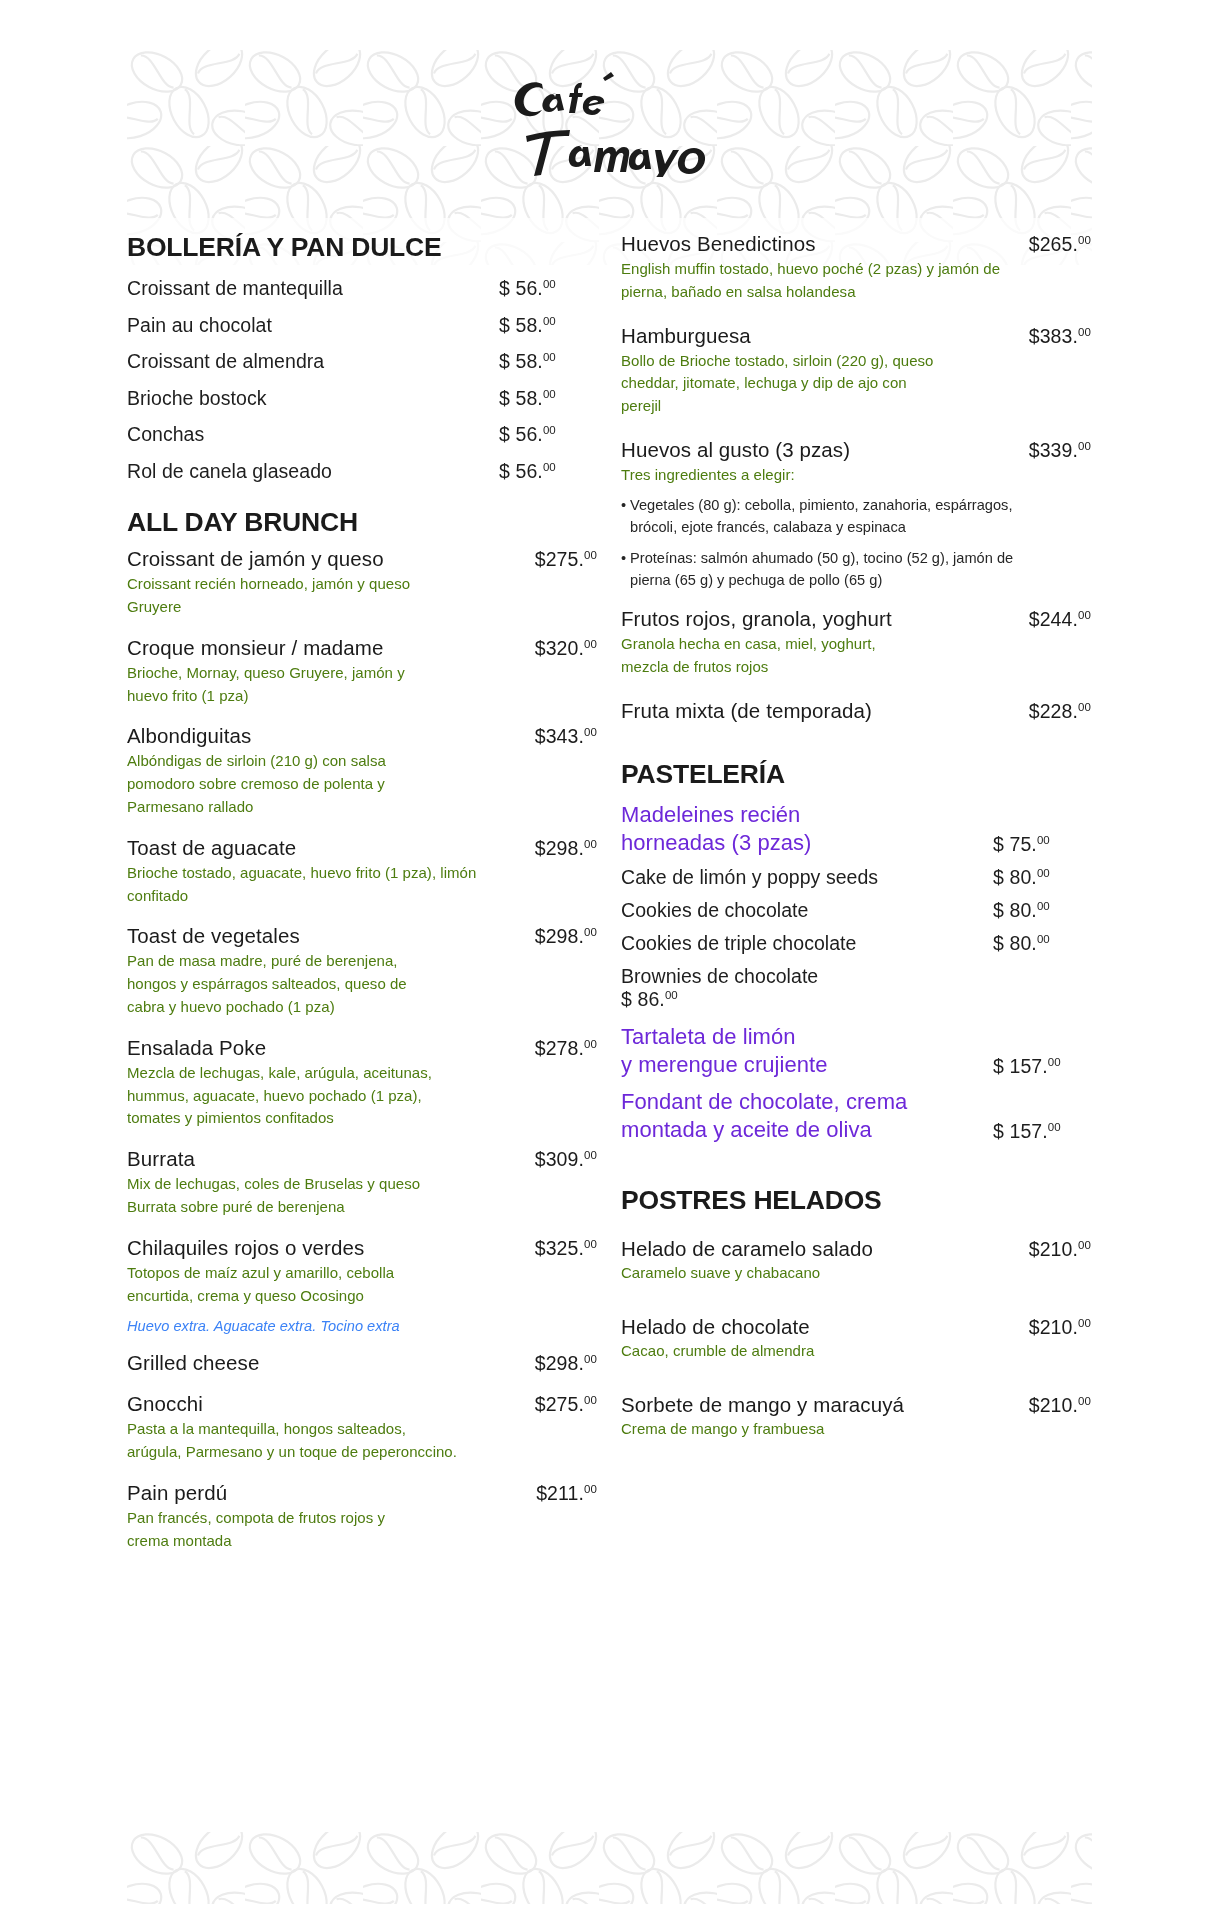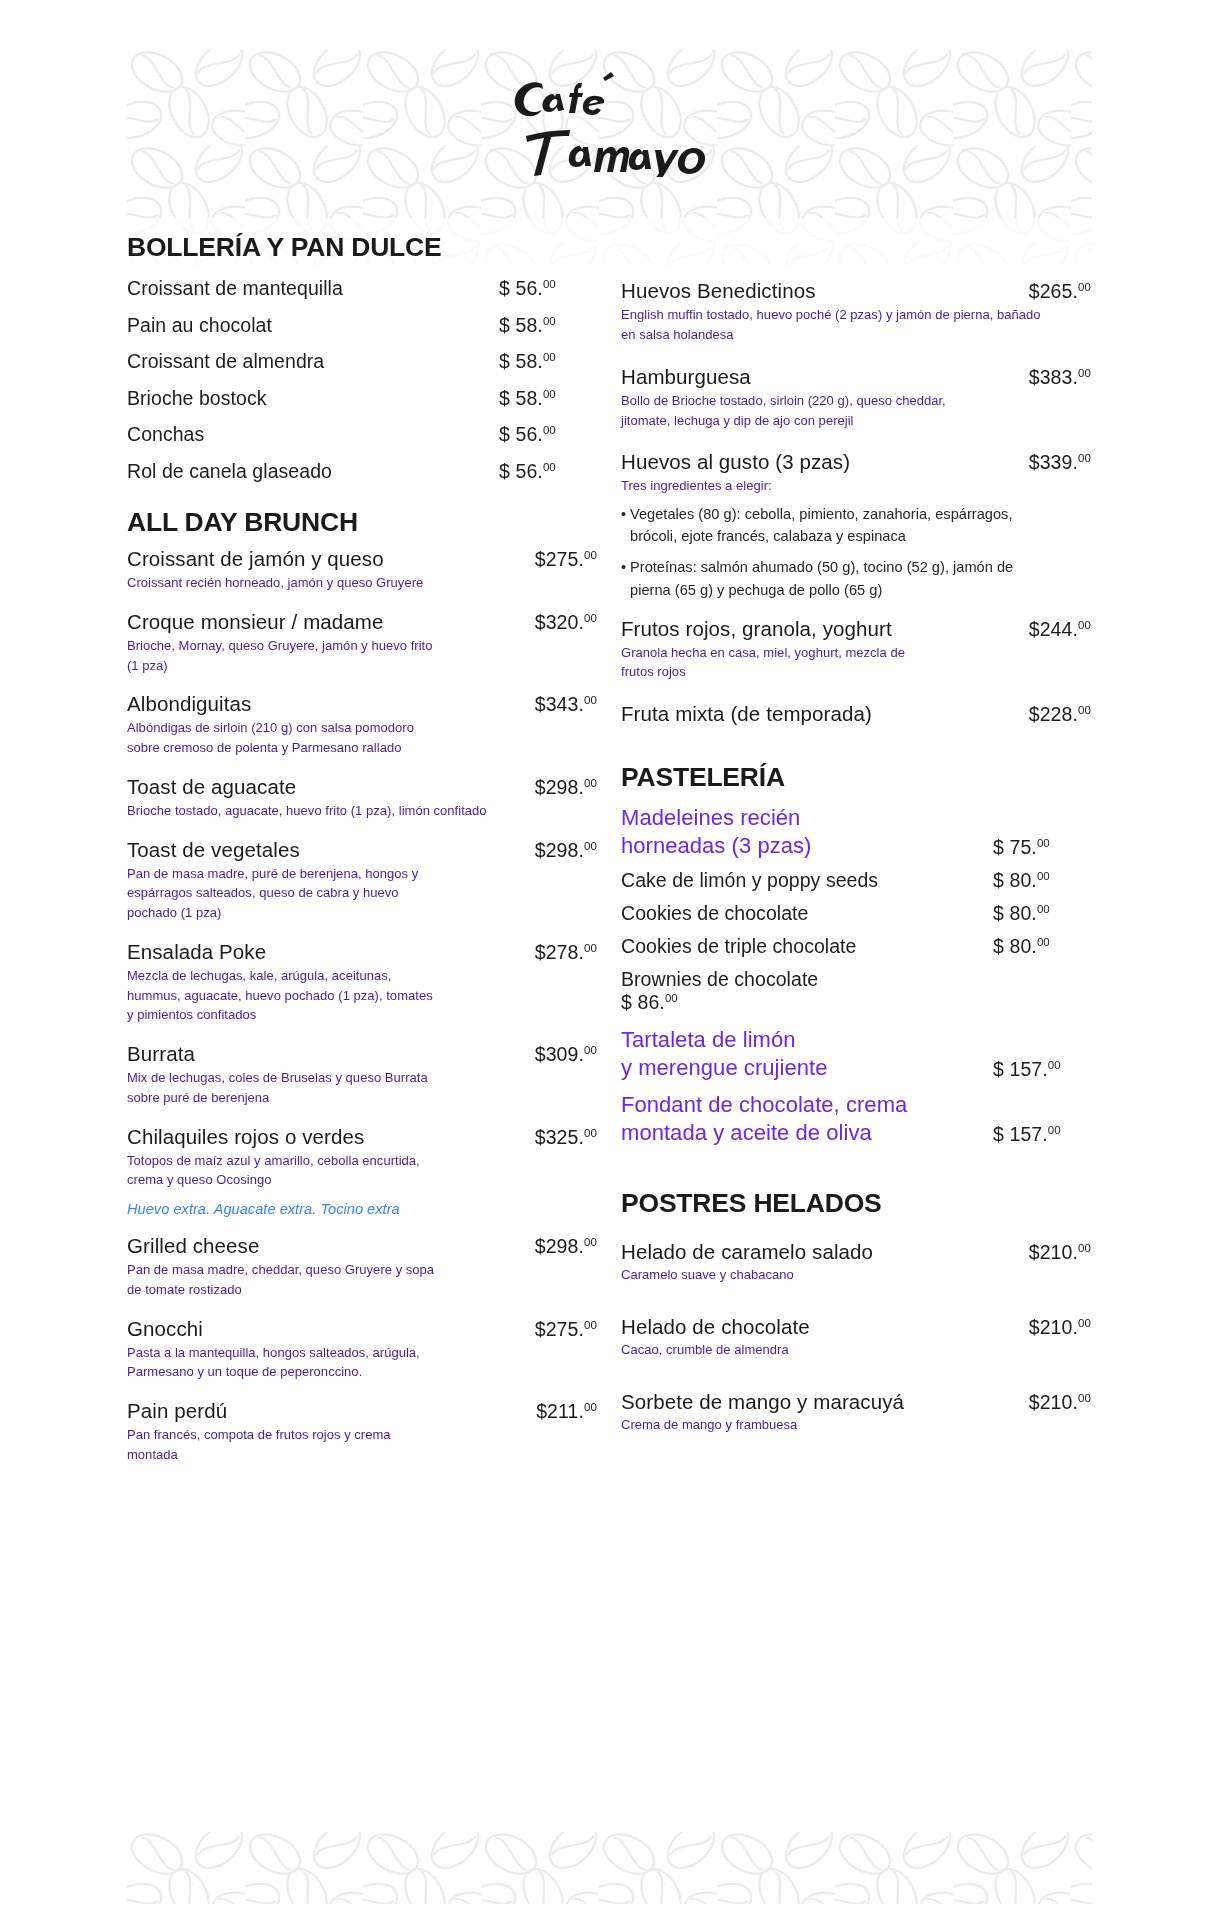--- a/index.html
+++ b/index.html
@@ -42,21 +42,20 @@
   }
   .logo svg { display:block; width:100%; height:100%; }
 
   
   .columns {
     position:absolute;
     left:127px; top:232px;
     width:965px;
     display:flex;
     gap:24px;
-    align-items:center;
   }
   .col { width:470px; }
   .col.right { width:470px; }
 
   
   .section-title {
     font-weight:bold;
     font-size:26.5px;
     letter-spacing:-0.2px;
     color:#1b1b1b;
@@ -111,23 +110,23 @@
     flex:0 0 auto;
   }
   .dish-price {
     margin-left:auto;
     font-size:19.5px;
     white-space:nowrap;
     letter-spacing:0.1px;
   }
   .dish-price sup { font-size:11.5px; vertical-align:super; line-height:0; }
   .dish-desc {
-    font-size:13px;
+    font-size:15px;
     line-height:1.52;
-    color:#4c1d95;
+    color:#4d7c0f;
     margin-top:2px;
     letter-spacing:0.03px;
     max-width:395px;
   }
   .dish-desc.wide { max-width:420px; }
   .dish-note {
     font-size:14.6px;
     font-style:italic;
     color:#3b82f6;
     margin-top:11px;
@@ -342,21 +341,20 @@
         </div>
         <div class="dish-desc" style="max-width:325px;">Totopos de maíz azul y amarillo, cebolla encurtida, crema y queso Ocosingo</div>
         <div class="dish-note">Huevo extra. Aguacate extra. Tocino extra</div>
       </div>
 
       <div class="dish">
         <div class="dish-head">
           <span class="dish-title">Grilled cheese</span>
           <span class="dish-price"><span>$298.</span><sup>00</sup></span>
         </div>
-        <div class="dish-desc" style="max-width:312px;">Pan de masa madre, cheddar, queso Gruyere y sopa de tomate rostizado</div>
       </div>
 
       <div class="dish">
         <div class="dish-head">
           <span class="dish-title">Gnocchi</span>
           <span class="dish-price"><span>$275.</span><sup>00</sup></span>
         </div>
         <div class="dish-desc" style="max-width:330px;">Pasta a la mantequilla, hongos salteados, arúgula, Parmesano y un toque de peperonccino.</div>
       </div>
 

